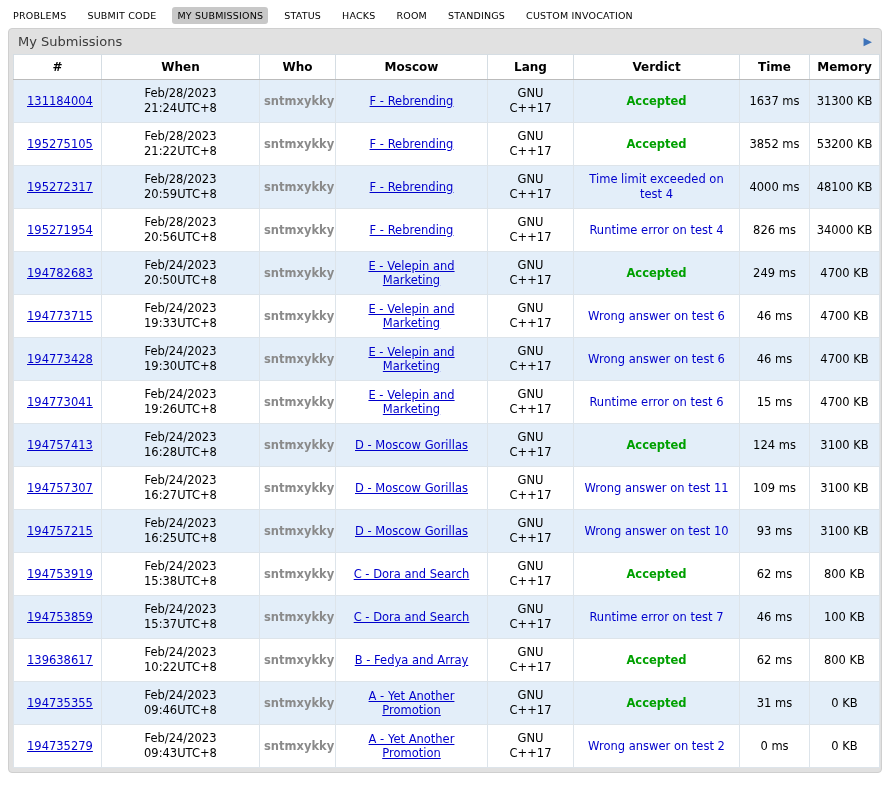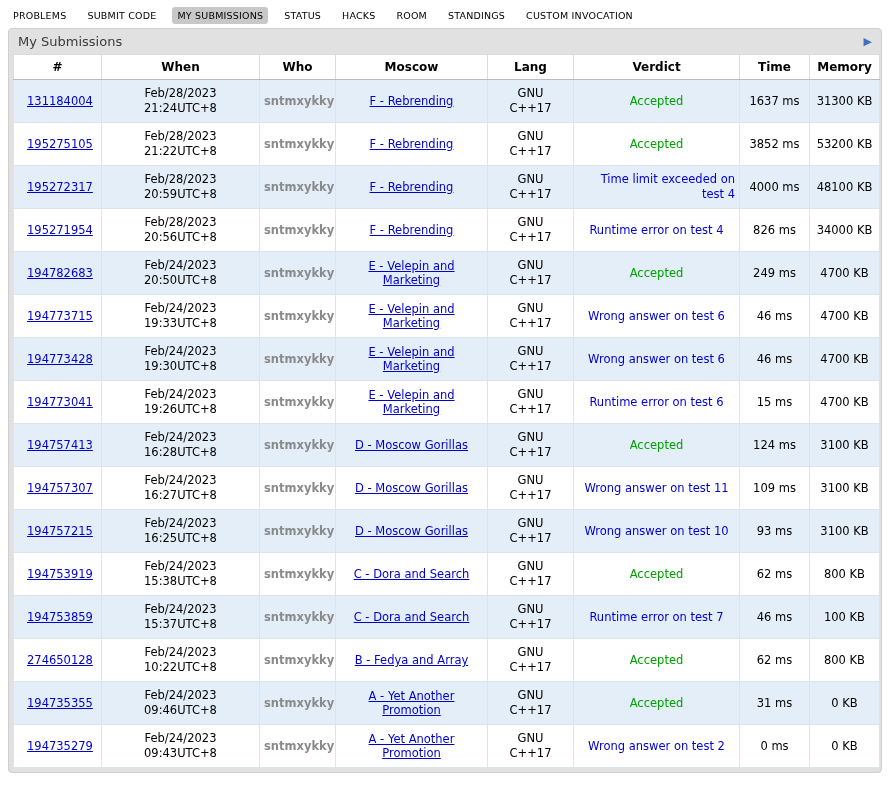--- a/index.html
+++ b/index.html
@@ -93,22 +93,22 @@
   td.c-when { line-height: 1.3; }
   td.c-when .tz { }
   a.who-link {
     color: #8a8a8a;
     font-weight: bold;
     text-decoration: none;
     cursor: pointer;
   }
   td.c-lang { padding: 2px 12px; line-height: 1.3; }
   .verdict { line-height: 1.3; display: inline-block; }
-  .verdict.accepted { color: #00a000; font-weight: normal; }
-  .verdict.rejected { color: #0000cc; text-align: right; }
+  .verdict.accepted { color: #00a000; font-weight: bold; }
+  .verdict.rejected { color: #0000cc; }
 </style>
 </head>
 <body>
 
 <nav class="top-nav">
 
     <a class="nav-item">PROBLEMS</a>
 
     <a class="nav-item">SUBMIT CODE</a>
 
@@ -438,21 +438,21 @@
           <td class="c-lang">GNU C++17</td>
           <td class="c-verdict">
             <span class="verdict rejected">Runtime error on test 7</span>
           </td>
           <td class="c-time">46 ms</td>
           <td class="c-mem">100 KB</td>
         </tr>
 
         <tr>
           <td class="c-id">
-            <a class="id-link">274650128</a>
+            <a class="id-link">139638617</a>
           </td>
           <td class="c-when">
             <div>Feb/24/2023</div>
             <div><span>10:22</span><span class="tz">UTC+8</span></div>
           </td>
           <td class="c-who">
             <a class="who-link">sntmxykky</a>
           </td>
           <td class="c-prob">
             <a class="problem-link">B - Fedya and Array</a>

